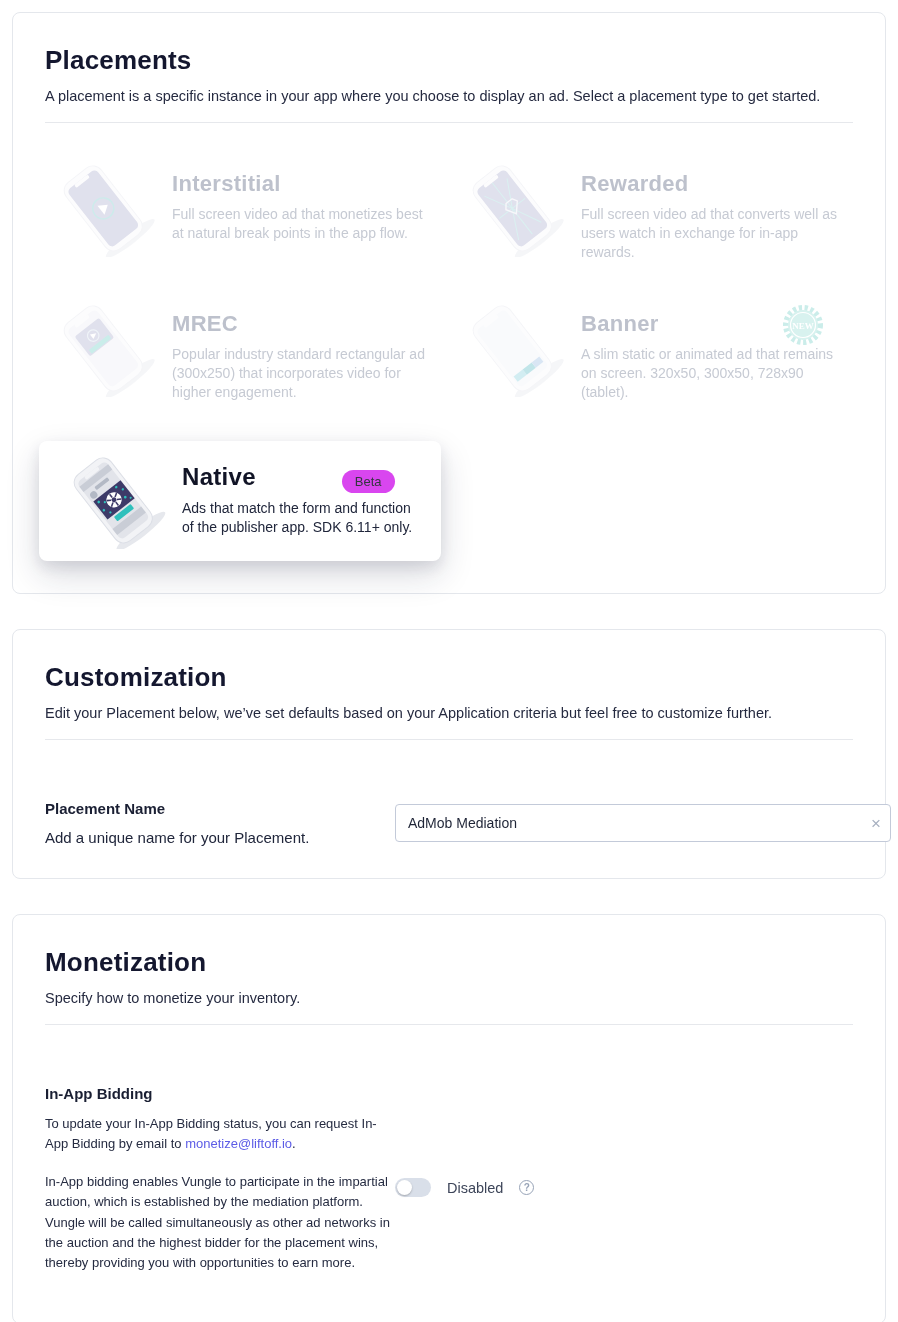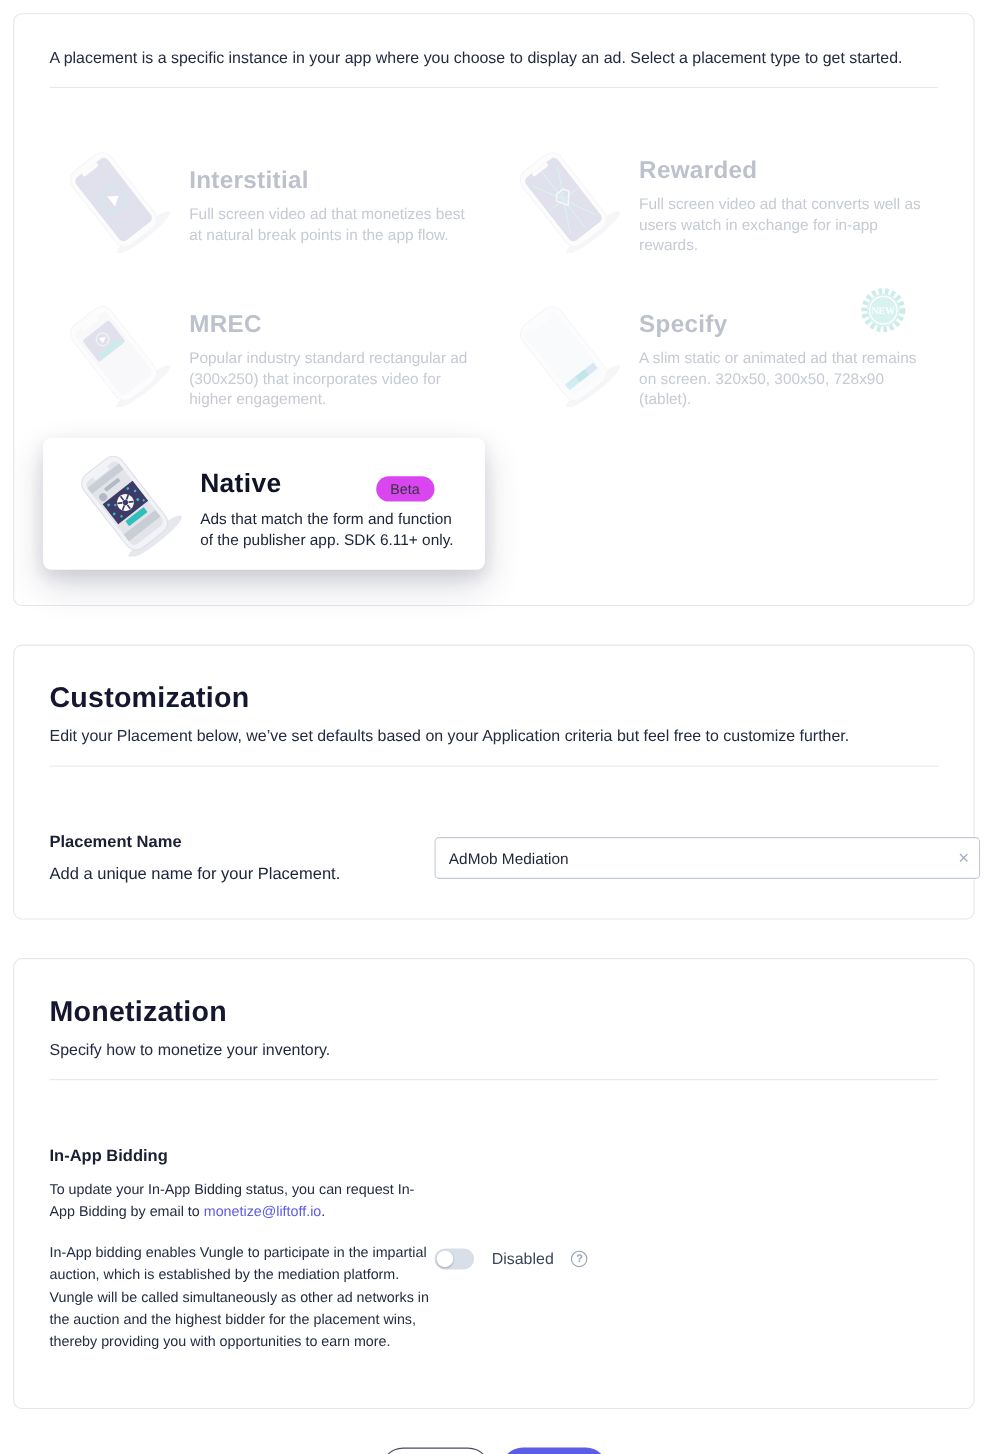--- a/index.html
+++ b/index.html
@@ -26,21 +26,21 @@
 
   
   .placement-grid {
     margin-top:38px;
     display:grid;
     grid-template-columns:1fr 1fr;
     column-gap:10px;
     row-gap:12px;
   }
   .placement-tile {
-    display:flex; align-items:center; gap:12px;
+    display:flex; align-items:flex-start; gap:12px;
     min-height:128px; position:relative; cursor:pointer;
   }
   .placement-tile .phone { width:115px; height:96px; flex-shrink:0; }
   .placement-tile.dimmed .phone { opacity:.55; }
   .tile-text { padding-top:10px; max-width:262px; }
   .tile-title { font-size:22px; font-weight:700; letter-spacing:.3px; color:#BDC1CC; margin-bottom:8px; }
   .tile-desc { font-size:14px; line-height:1.35; color:#C6CAD3; }
 
   .placement-tile.selected {
     background:#fff; border-radius:8px;
@@ -115,20 +115,21 @@
   }
   .btn-continue {
     width:98px; background:#5C5CE6;
     border:none; color:#fff;
   }
 </style>
 </head>
 <body>
 
 <section class="card">
+  <h2 class="card-title">Placements</h2>
   <p class="card-subtitle">A placement is a specific instance in your app where you choose to display an ad. Select a placement type to get started.</p>
   <hr class="divider">
 
   <div class="placement-grid">
 
     <div class="placement-tile dimmed">
       <svg class="phone" viewBox="0 0 120 100">
         <g transform="rotate(-38 60 50)">
           <ellipse cx="64" cy="92" rx="32" ry="6" fill="#EEEFF3"></ellipse>
           <rect x="38" y="6" width="46" height="88" rx="11" fill="#FBFBFD" stroke="#ECEDF2"></rect>
@@ -195,21 +196,21 @@
           <ellipse cx="64" cy="92" rx="32" ry="6" fill="#EEEFF3"></ellipse>
           <rect x="38" y="6" width="46" height="88" rx="11" fill="#FBFBFD" stroke="#ECEDF2"></rect>
           <rect x="42" y="12" width="38" height="76" rx="5" fill="#F5F7FB"></rect>
           <rect x="52" y="12" width="18" height="4" rx="2" fill="#FBFBFD"></rect>
           <rect x="44" y="74" width="12" height="7" fill="#AFE0E8"></rect>
           <rect x="56" y="74" width="12" height="7" fill="#8FD0D8"></rect>
           <rect x="68" y="74" width="10" height="7" fill="#BBD3EC"></rect>
         </g>
       </svg>
       <div class="tile-text">
-        <div class="tile-title">Specify</div>
+        <div class="tile-title">Banner</div>
         <div class="tile-desc">A slim static or animated ad that remains on screen. 320x50, 300x50, 728x90 (tablet).</div>
       </div>
       <svg class="new-seal" viewBox="0 0 44 44">
         <circle cx="22" cy="22" r="17" fill="none" stroke="#CBEDEA" stroke-width="6" stroke-dasharray="3.2 2.6"></circle>
         <circle cx="22" cy="22" r="15" fill="#D8F2EF"></circle>
         <circle cx="22" cy="22" r="12.5" fill="none" stroke="#FFFFFF" stroke-width="1.2"></circle>
         <text x="22" y="25.5" text-anchor="middle" font-family="Liberation Serif, serif" font-size="9" font-weight="bold" fill="#FFFFFF">NEW</text>
       </svg>
     </div>
 

